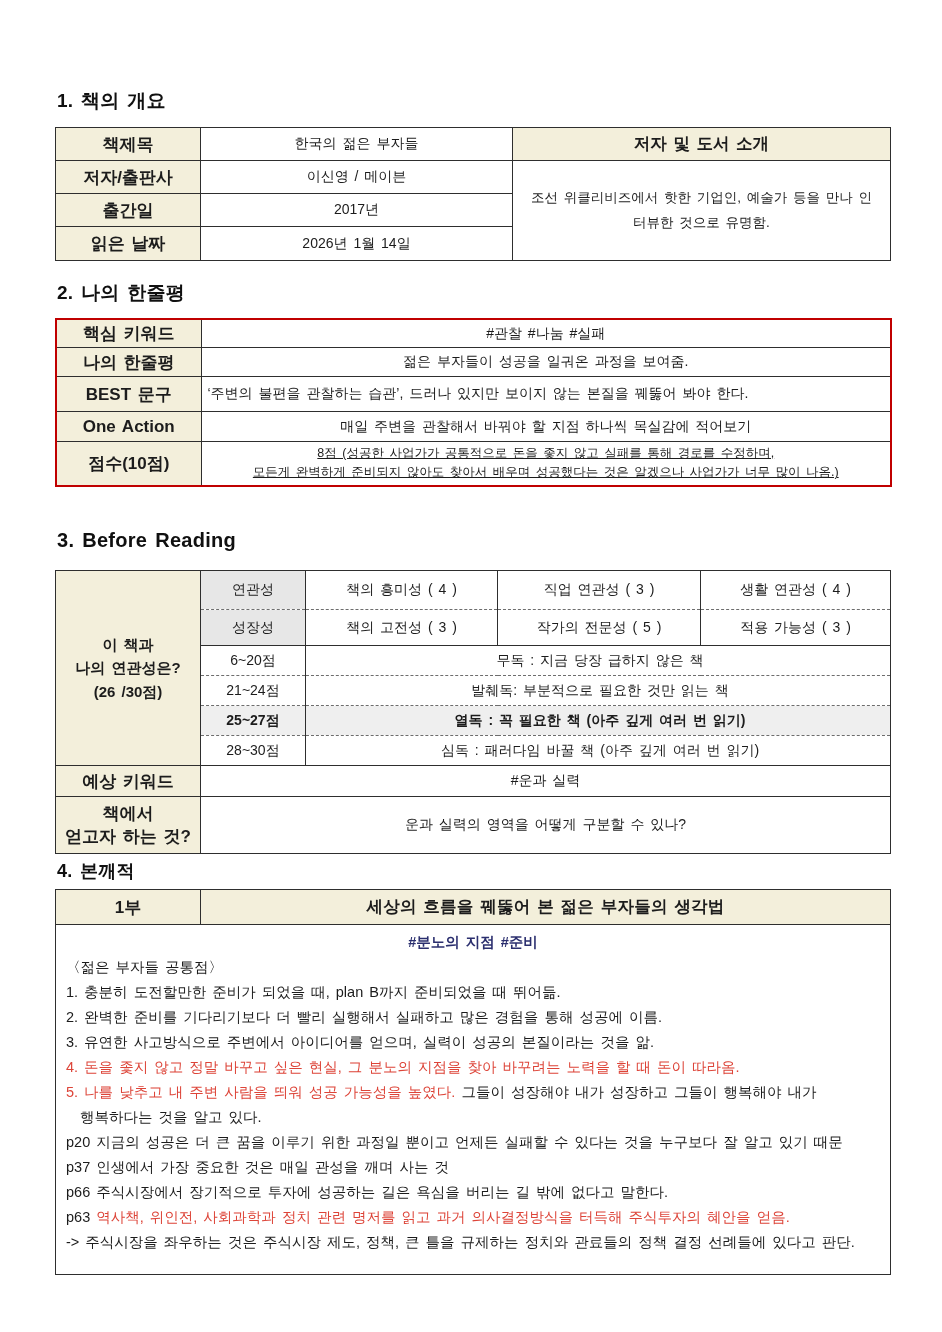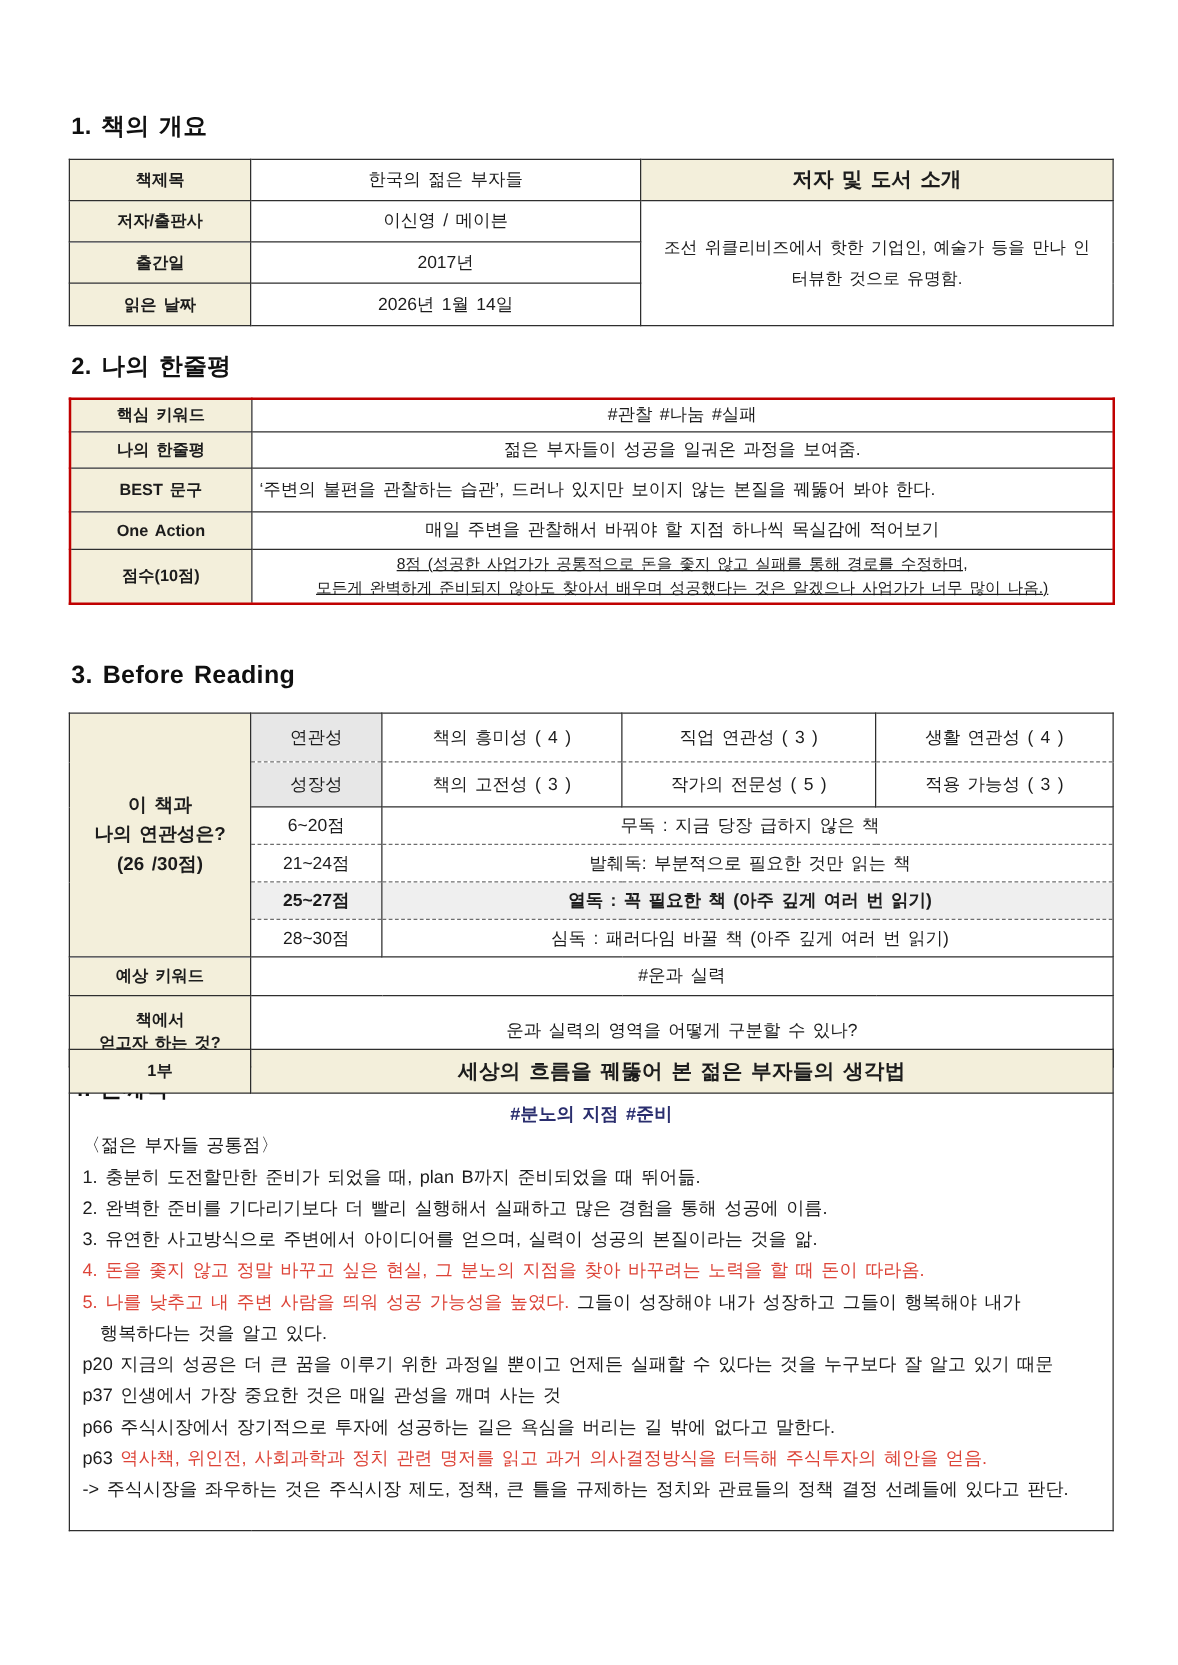--- a/index.html
+++ b/index.html
@@ -10,21 +10,21 @@
 
   .sec-title { position:absolute; left:57px; font-weight:bold; color:#101010; letter-spacing:.3px; }
   #t1 { top:46px;  font-size:19px; }
   #t2 { top:238px; font-size:19px; }
   #t3 { top:487px; font-size:20px; }
   #t4 { top:817px; font-size:18px; }
 
   table { border-collapse:collapse; table-layout:fixed; position:absolute; left:55px; width:835px; }
   td { border:1.5px solid #2e2e2e; font-size:14px; text-align:center; vertical-align:middle;
        padding:2px 6px; overflow:hidden; }
-  .lbl { background:var(--cream); font-weight:bold; font-size:13px; }
+  .lbl { background:var(--cream); font-weight:bold; font-size:17px; }
   .left { text-align:left; }
   .grayhead { background:var(--gray); }
   .hl  { background:var(--highlight); font-weight:bold; }
   .bd  { border-bottom:1.5px dashed #6d6d6d; }
   .nt  { border-top:none; }
 
   
   #tbl1 { top:85px; }
   #tbl1 .intro { font-size:13.5px; line-height:1.85; padding:4px 14px; }
   #tbl1 .introhead { font-size:16.5px; font-weight:bold; background:var(--cream); }
@@ -32,21 +32,21 @@
   
   #tbl2 { top:276px; border:2.5px solid var(--red_border); }
   #tbl2 .score { font-size:12.5px; line-height:1.55;text-decoration:underline; }
 
   
   #tbl3 { top:528px; }
   #tbl3 .bigl { font-size:15px; line-height:1.55; }
   #tbl3 .desc { text-align:center; padding-left:10px; }
 
   
-  #tbl4 { top:797px;border-radius:25px; }
+  #tbl4 { top:847px;border-radius:25px; }
   #tbl4 .parttitle { font-size:16.5px; font-weight:bold; background:var(--cream); letter-spacing:.2px; }
   #tbl4 .bodycell { text-align:left; vertical-align:top; padding:5px 10px 6px 10px; }
   .b-line { font-size:14.5px; line-height:25px; white-space:normal; }
   .b-line.center { text-align:center; }
   .b-line.indent { padding-left:14px; }
   .c-red  { color:var(--red_text); }
   .c-navy { color:var(--navy_text); }
   .b-bold { font-weight:bold; }
 </style>
 </head>

